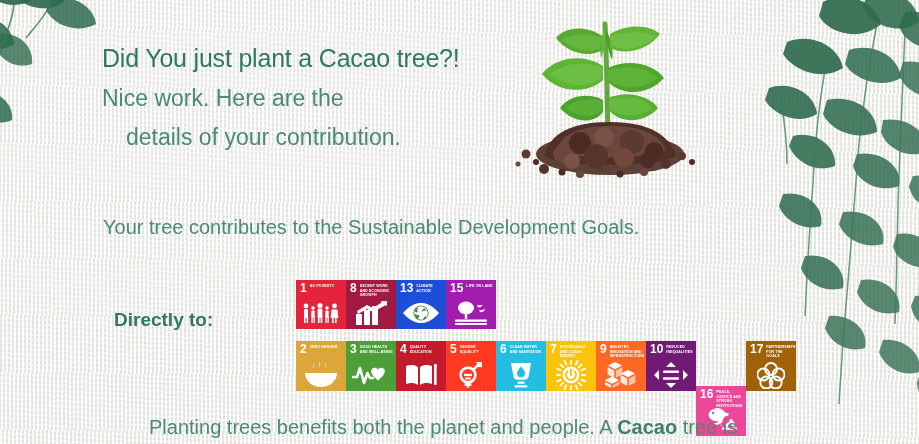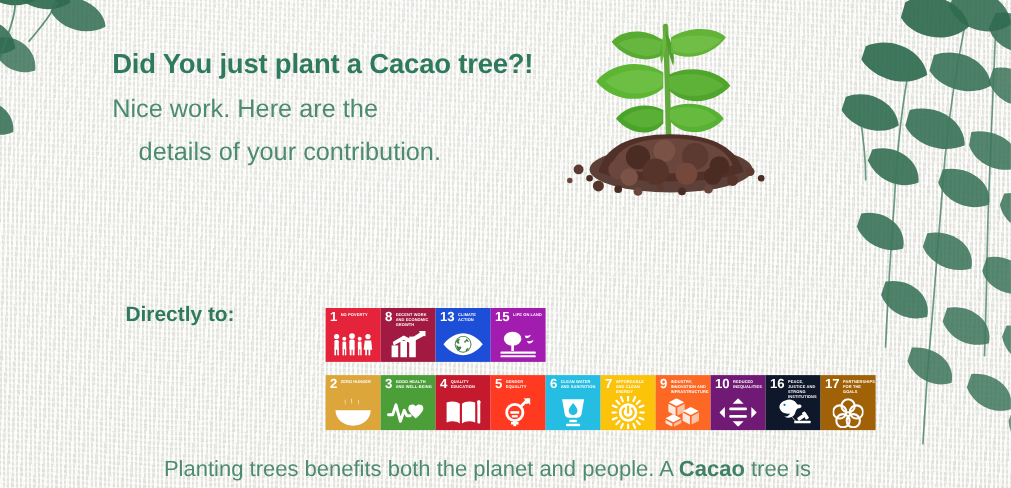--- a/index.html
+++ b/index.html
@@ -34,42 +34,42 @@
   
   .vine { position:absolute; pointer-events:none; }
   #vine-left  { top:-28px; left:-44px; width:150px; height:230px; }
   #vine-right { top:-16px; right:-26px; width:180px; height:460px; }
 
   
   #content { position:absolute; inset:0; }
 
   #headline{
     position:absolute; left:102px; top:44px;
-    font-size:25px; font-weight:bold; color:#2f7a5f;
+    font-size:25px; font-weight:normal; color:#2f7a5f;
     letter-spacing:-0.2px; white-space:nowrap;
   }
   .subline{
     position:absolute; left:102px;
     font-size:23px; color:#4c8a72; font-weight:normal;
     white-space:nowrap;
   }
   #subline-1{ top:85px; }
   #subline-2{ top:124px;padding-left:24px; }
 
   #sdg-intro{
     position:absolute; left:103px; top:216px;
     font-size:20px; color:#4c8a72; white-space:nowrap;
   }
 
   .row-label{
     position:absolute; left:102px;
     font-size:19px; font-weight:bold; color:#2f7a5f;
     white-space:nowrap;
   }
-  #label-directly { top:276px;padding-left:12px; }
+  #label-directly { top:309px;padding-left:12px; }
   #label-indirectly { top:353px; }
 
   #footer-text{
     position:absolute; left:102px; top:416px;
     font-size:20px; color:#4c8a72; white-space:nowrap;padding-left:47px;
   }
   #footer-text b{ font-weight:bold; color:#3f8067; }
 
   
   .sdg-row{ position:absolute; display:flex; }
@@ -212,20 +212,21 @@
   <circle cx="162" cy="160" r="5" fill="#573429"></circle>
   <circle cx="178" cy="152" r="4" fill="#5c3a31"></circle>
   <circle cx="188" cy="158" r="3" fill="#4a2c25"></circle>
 </svg>
 
 <div id="content">
   <div id="headline">Did You just plant a Cacao tree?!</div>
   <div class="subline" id="subline-1">Nice work. Here are the</div>
   <div class="subline" id="subline-2">details of your contribution.</div>
 
+  <div id="sdg-intro">Your tree contributes to the Sustainable Development Goals.</div>
 
   <div class="row-label" id="label-directly">Directly to:</div>
 
   <div id="sdg-row-direct" class="sdg-row">
       <div class="sdg-tile" title="1 NO POVERTY" style="background: rgb(229, 36, 59);">
         <div class="sdg-head">
           <span class="sdg-num">1</span>
           <span class="sdg-title">NO POVERTY</span>
         </div>
         <div class="sdg-glyph">
@@ -440,21 +441,21 @@
               <path d="M17 0l5 5h-10z"></path>
               <path d="M17 26l-5-5h10z"></path>
               <path d="M0 13l5-5v10z"></path>
               <path d="M34 13l-5 5V8z"></path>
               <rect x="9" y="8.4" width="16" height="2.6" rx=".9"></rect>
               <rect x="9" y="15.2" width="16" height="2.6" rx=".9"></rect>
             </g>
           </svg>
         </div>
       </div>
-      <div class="sdg-tile" title="16 PEACE, JUSTICE AND STRONG INSTITUTIONS" style="background: #0f172a;">
+      <div class="sdg-tile" title="16 PEACE, JUSTICE AND STRONG INSTITUTIONS" style="background: #ec4899; margin-top: 45px;">
         <div class="sdg-head">
           <span class="sdg-num">16</span>
           <span class="sdg-title">PEACE, JUSTICE AND STRONG INSTITUTIONS</span>
         </div>
         <div class="sdg-glyph">
           <svg width="34" height="26" viewBox="0 0 34 26">
             <g fill="#fff">
               <path d="M10 2c3-1.6 7-1 9.4 1.6 1.2 1.4 1.2 2.6 3 2.2 1.4-.4 2.6.6 2.2 2-.6 1.8-3 1-4.2 2.2-1.6 1.6-1 3.8-2.6 5.6-2.2 2.4-6 2.8-8.8 1 2.6.2 4.4-1 5.2-2.8C10 14.8 6.4 13 5 9.8 3.6 6.6 6 3 10 2z"></path>
               <circle cx="9.2" cy="6" r="1" fill="#00689d"></circle>
               <path d="M15 15.6c1.6 2.8 3.4 5.2 5.8 6.8"></path>

